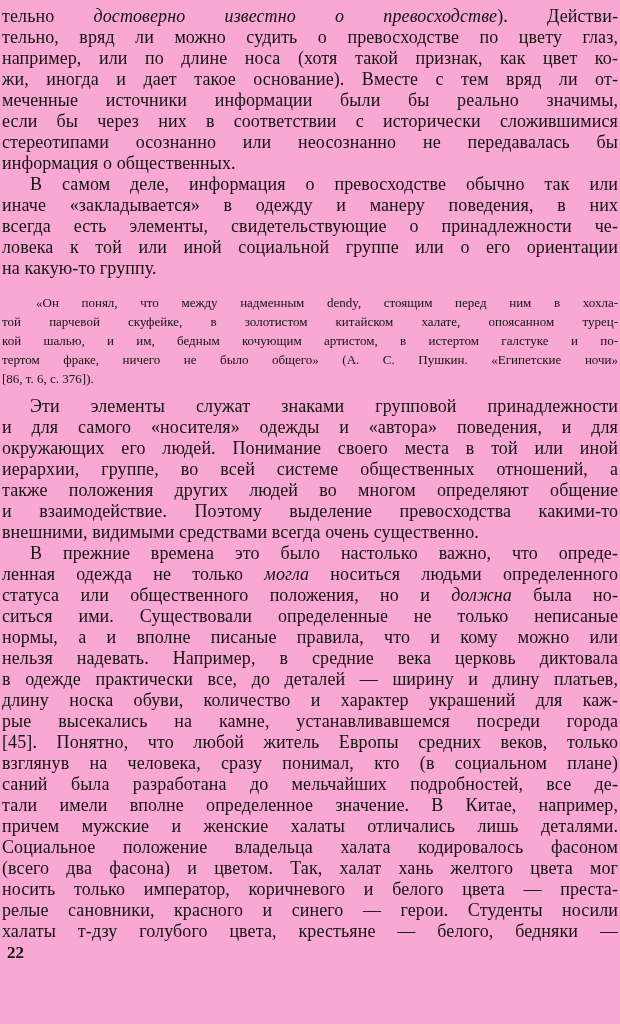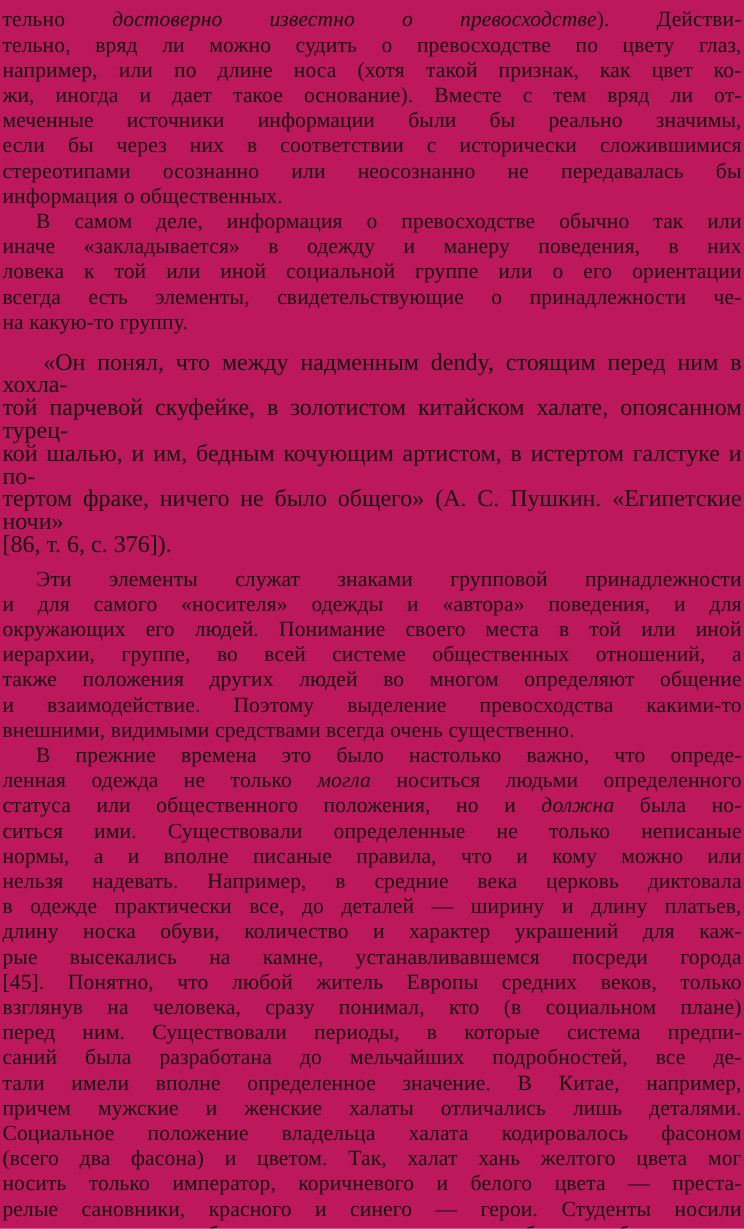--- a/index.html
+++ b/index.html
@@ -5,21 +5,21 @@
   html, body {
     margin: 0;
     padding: 0;
     background: #cfcfcd;
   }
   .scan-page {
     position: relative;
     width: 620px;
     height: 1024px;
     margin: 0 auto;
-    background: #be185d;
+    background: #f9a8d4;
     color: #131313;
     font-family: "Liberation Serif", "DejaVu Serif", serif;
     overflow: hidden;
     box-sizing: border-box;
     padding: 6px 2px 0 2px;
   }
   .para { margin: 0; }
   .para .line {
     text-align: justify;
     text-align-last: justify;
@@ -30,21 +30,21 @@
   }
   .para.body .line {
     font-size: 18px;
     line-height: 21px;
     letter-spacing: 0.1px;
   }
   .para.quote {
     margin: 14px 0 8px 0;
   }
   .para.quote .line {
-    font-size: 20px;
+    font-size: 13px;
     line-height: 19px;
   }
   .para.indent .line:first-child {
     text-indent: 28px;
   }
   .para.quote.indent .line:first-child {
     text-indent: 34px;
   }
   .it { font-style: italic; }
   .page-number {
@@ -67,22 +67,22 @@
         <div class="line"><span>например, или по длине носа (хотя такой признак, как цвет ко-</span></div>
         <div class="line"><span>жи, иногда и дает такое основание). Вместе с тем вряд ли от-</span></div>
         <div class="line"><span>меченные источники информации были бы реально значимы,</span></div>
         <div class="line"><span>если бы через них в соответствии с исторически сложившимися</span></div>
         <div class="line"><span>стереотипами осознанно или неосознанно не передавалась бы</span></div>
         <div class="line last"><span>информация о общественных.</span></div>
       </div>
       <div class="para body indent">
         <div class="line"><span>В самом деле, информация о превосходстве обычно так или</span></div>
         <div class="line"><span>иначе «закладывается» в одежду и манеру поведения, в них</span></div>
+        <div class="line"><span>всегда есть элементы, свидетельствующие о принадлежности че-</span></div>
         <div class="line"><span>ловека к той или иной социальной группе или о его ориентации</span></div>
-        <div class="line"><span>всегда есть элементы, свидетельствующие о принадлежности че-</span></div>
         <div class="line last"><span>на какую-то группу.</span></div>
       </div>
       <div class="para quote indent">
         <div class="line"><span>«Он понял, что между надменным dendy, стоящим перед ним в хохла-</span></div>
         <div class="line"><span>той парчевой скуфейке, в золотистом китайском халате, опоясанном турец-</span></div>
         <div class="line"><span>кой шалью, и им, бедным кочующим артистом, в истертом галстуке и по-</span></div>
         <div class="line"><span>тертом фраке, ничего не было общего» (А. С. Пушкин. «Египетские ночи»</span></div>
         <div class="line last"><span>[86, т. 6, с. 376]).</span></div>
       </div>
       <div class="para body indent">
@@ -99,21 +99,20 @@
         <div class="line"><span>ленная одежда не только </span><span class="it">могла</span><span> носиться людьми определенного</span></div>
         <div class="line"><span>статуса или общественного положения, но и </span><span class="it">должна</span><span> была но-</span></div>
         <div class="line"><span>ситься ими. Существовали определенные не только  неписаные</span></div>
         <div class="line"><span>нормы, а и вполне писаные  правила, что и кому  можно  или</span></div>
         <div class="line"><span>нельзя надевать. Например, в средние  века церковь диктовала</span></div>
         <div class="line"><span>в одежде практически все, до деталей — ширину и длину платьев,</span></div>
         <div class="line"><span>длину носка обуви, количество и характер украшений для каж-</span></div>
         <div class="line"><span>рые высекались на камне, устанавливавшемся посреди города</span></div>
         <div class="line"><span>[45]. Понятно, что любой житель Европы средних веков, только</span></div>
         <div class="line"><span>взглянув на человека, сразу понимал, кто (в социальном плане)</span></div>
-        <div class="line"><span>перед ним. Существовали периоды, в которые система предпи-</span></div>
         <div class="line"><span>саний была разработана до мельчайших подробностей, все де-</span></div>
         <div class="line"><span>тали имели вполне определенное значение. В Китае, например,</span></div>
         <div class="line"><span>причем мужские и женские халаты отличались лишь деталями.</span></div>
         <div class="line"><span>Социальное положение владельца халата кодировалось фасоном</span></div>
         <div class="line"><span>(всего два фасона) и цветом. Так, халат хань желтого цвета мог</span></div>
         <div class="line"><span>носить только император, коричневого и белого цвета — преста-</span></div>
         <div class="line"><span>релые сановники, красного и синего — герои. Студенты носили</span></div>
         <div class="line"><span>халаты т-дзу голубого цвета, крестьяне — белого,  бедняки —</span></div>
       </div>
     </div>

